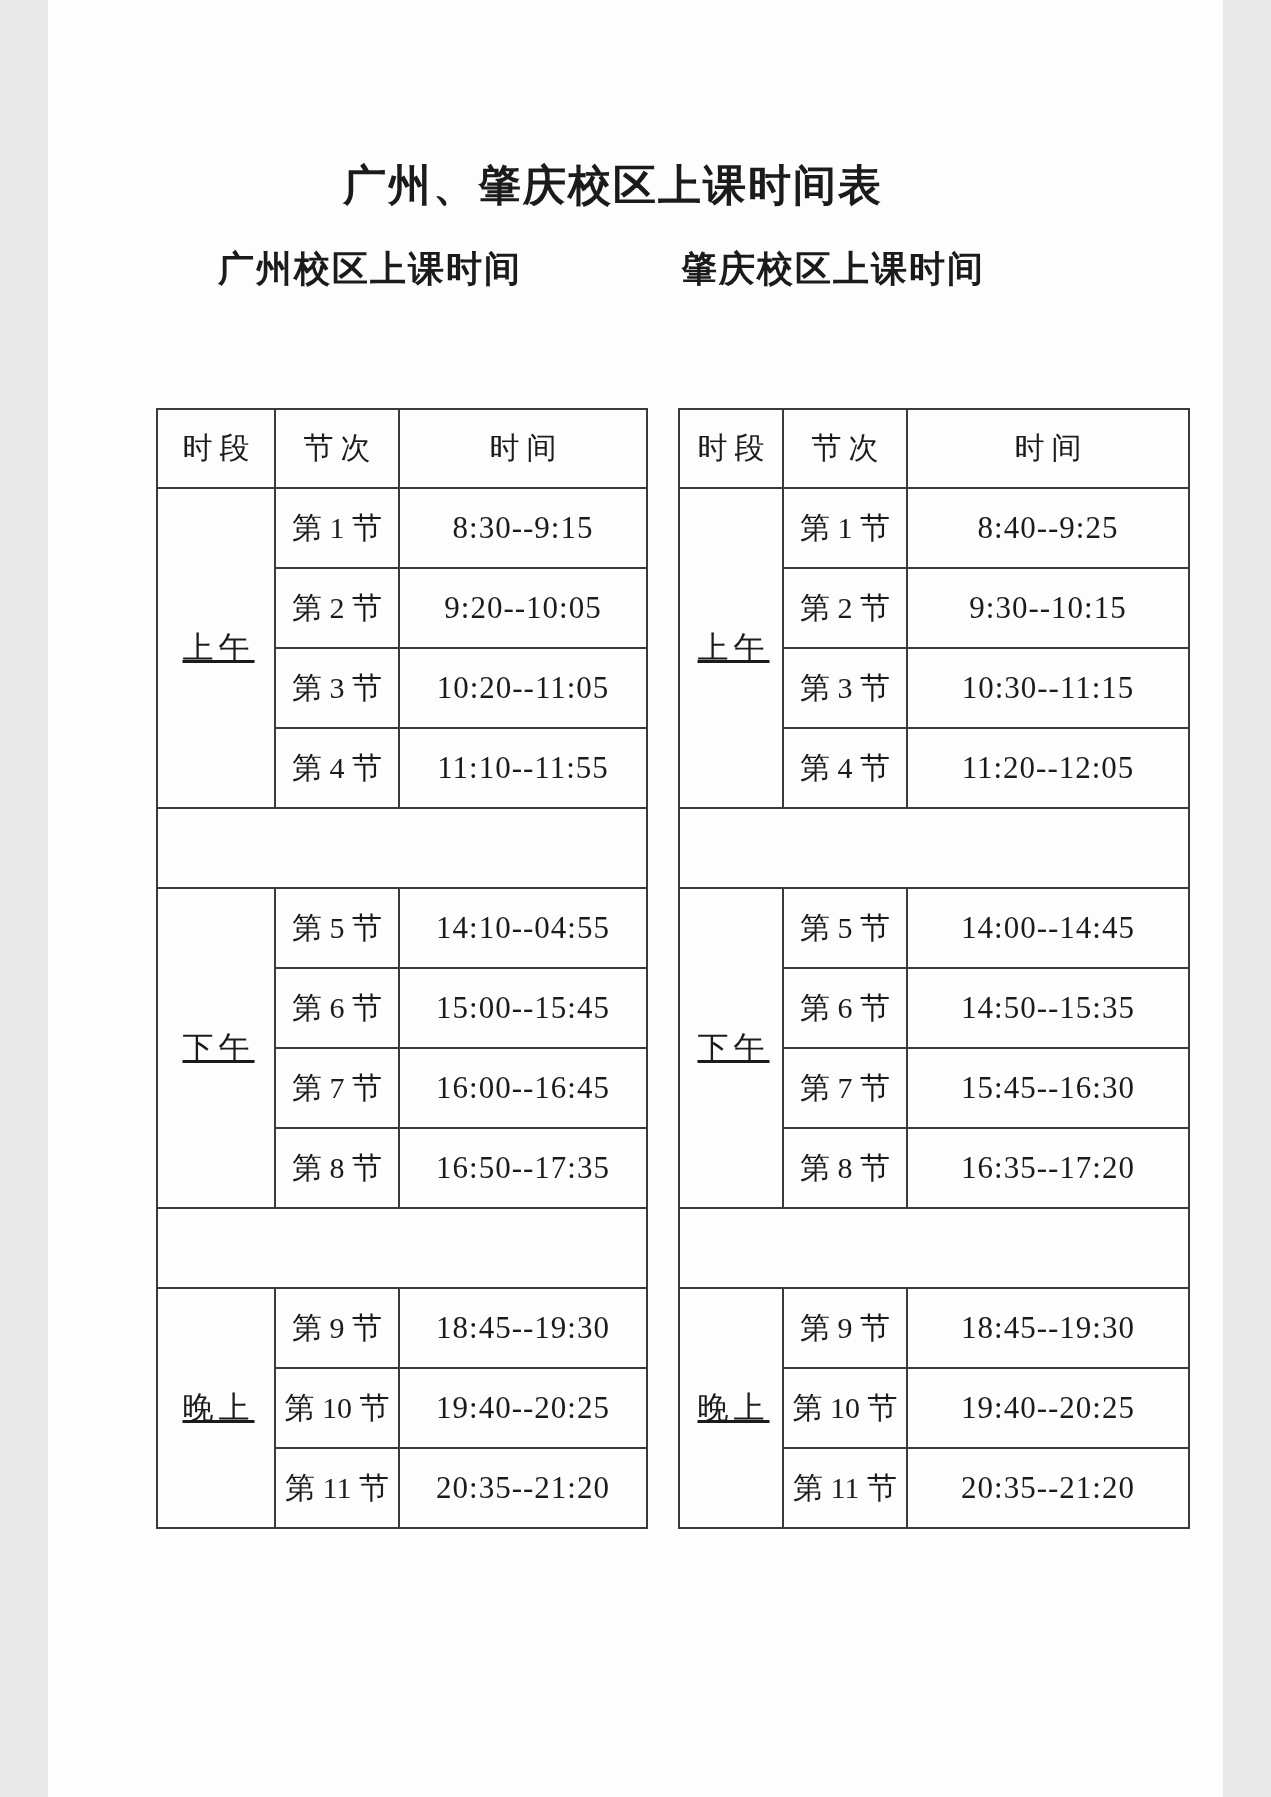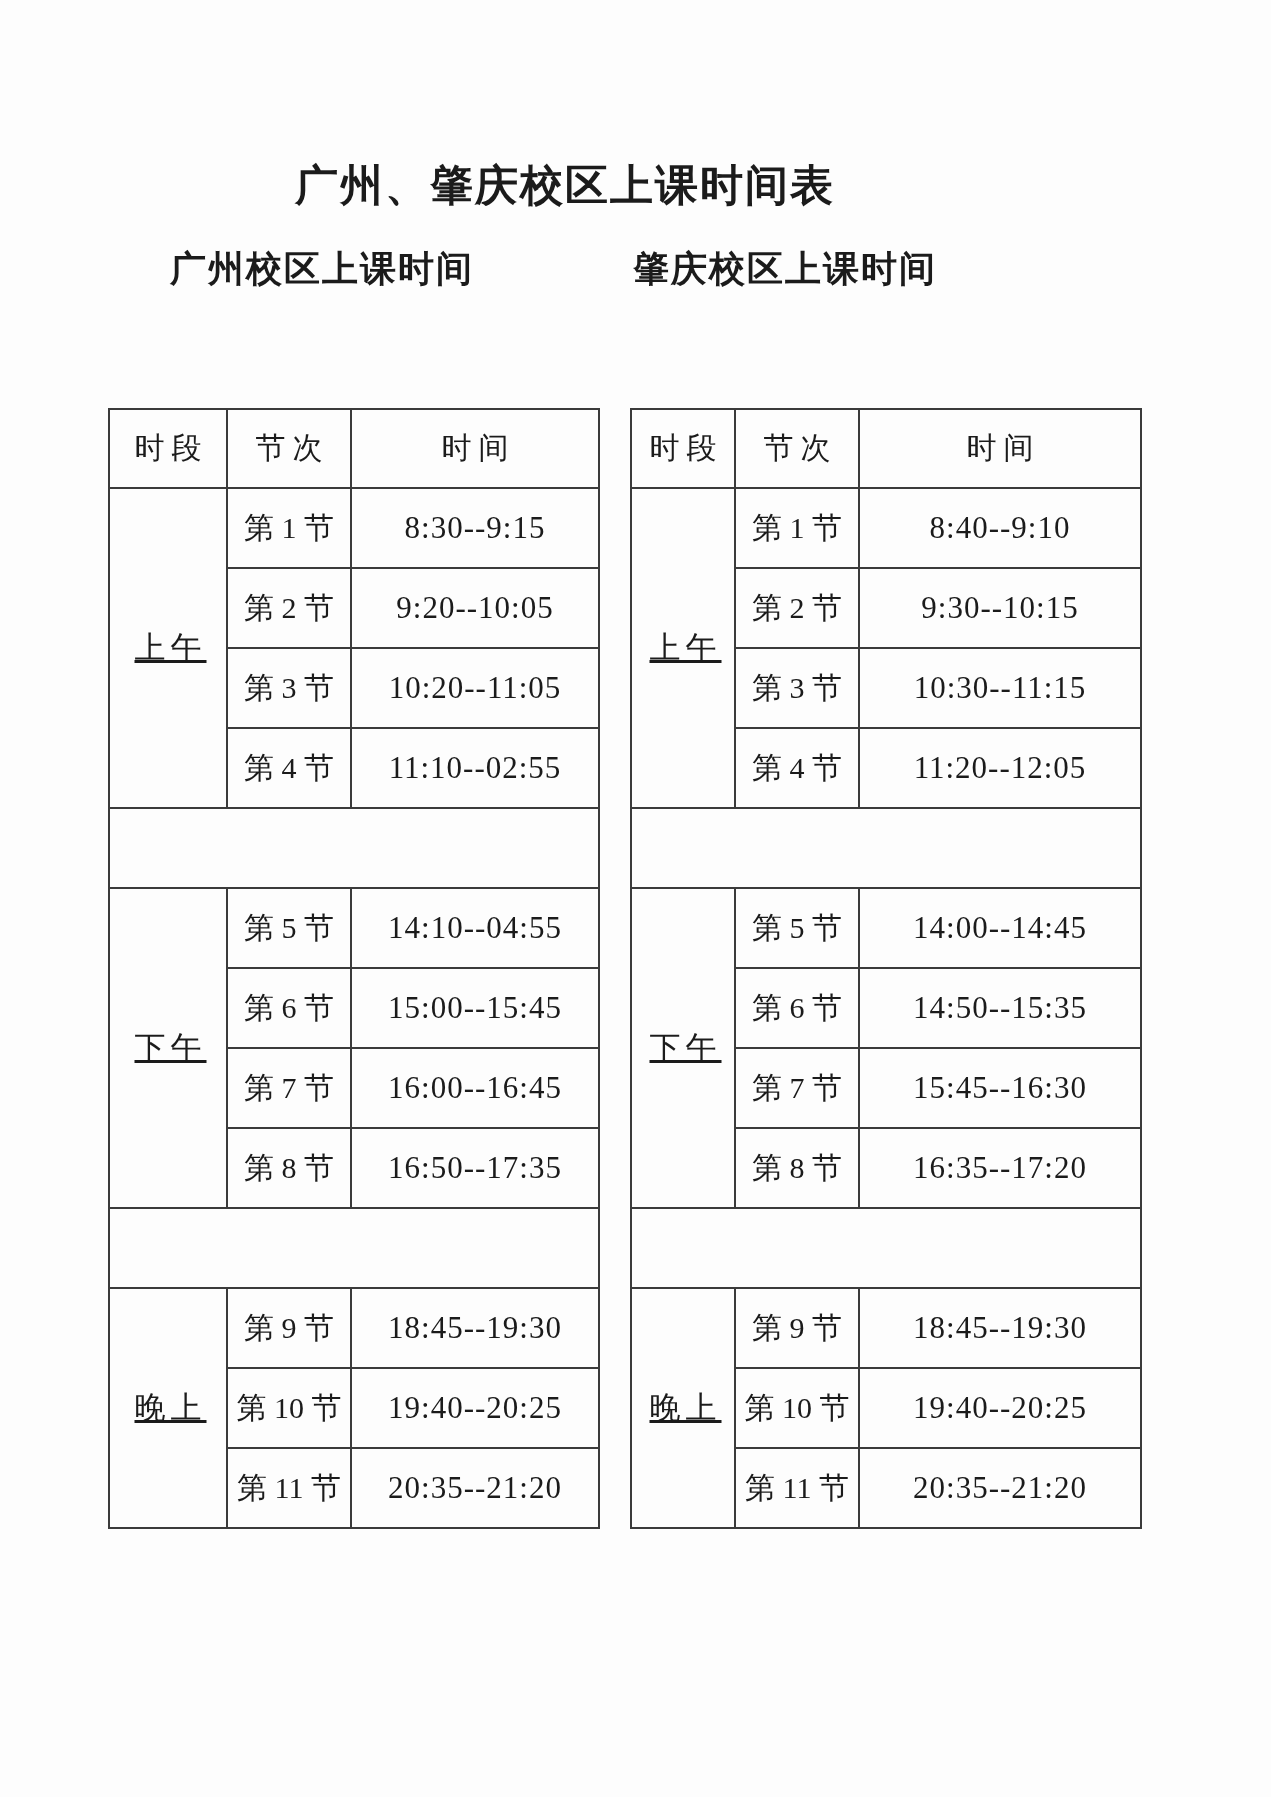--- a/index.html
+++ b/index.html
@@ -1,18 +1,18 @@
 <!DOCTYPE html>
 <html><head>
 <meta charset="utf-8">
 <style>
   html, body { margin:0; padding:0; background:#e8e8e8; }
   .page {
     position:relative;
-    width:1271px; height:1797px;
+    width:1175px; height:1797px;
     background:#fdfdfd;
     font-family:"Liberation Serif","DejaVu Serif",serif;
     color:#1b1b1b;
     overflow:hidden;
     margin:0 auto;
   }
   .title {
     position:absolute; top:160px; left:5px; width:1120px;
     margin:0; text-align:center;
     font-size:43px; font-weight:bold; letter-spacing:2px;
@@ -81,21 +81,21 @@
       <tr class="cr">
         <td class="sc">第 2 节</td>
         <td class="tc">9:20--10:05</td>
       </tr>
       <tr class="cr">
         <td class="sc">第 3 节</td>
         <td class="tc">10:20--11:05</td>
       </tr>
       <tr class="cr">
         <td class="sc">第 4 节</td>
-        <td class="tc">11:10--02:55</td>
+        <td class="tc">11:10--11:55</td>
       </tr>
       <tr class="br">
         <td class="bc" colspan="3"></td>
       </tr>
       <tr class="cr">
         <td class="pc" rowspan="4">下午</td>
         <td class="sc">第 5 节</td>
         <td class="tc">14:10--04:55</td>
       </tr>
       <tr class="cr">
@@ -137,21 +137,21 @@
       </colgroup>
     <tbody>
       <tr class="hr">
         <th>时段</th>
         <th>节次</th>
         <th>时间</th>
       </tr>
       <tr class="cr">
         <td class="pc" rowspan="4">上午</td>
         <td class="sc">第 1 节</td>
-        <td class="tc">8:40--9:10</td>
+        <td class="tc">8:40--9:25</td>
       </tr>
       <tr class="cr">
         <td class="sc">第 2 节</td>
         <td class="tc">9:30--10:15</td>
       </tr>
       <tr class="cr">
         <td class="sc">第 3 节</td>
         <td class="tc">10:30--11:15</td>
       </tr>
       <tr class="cr">

